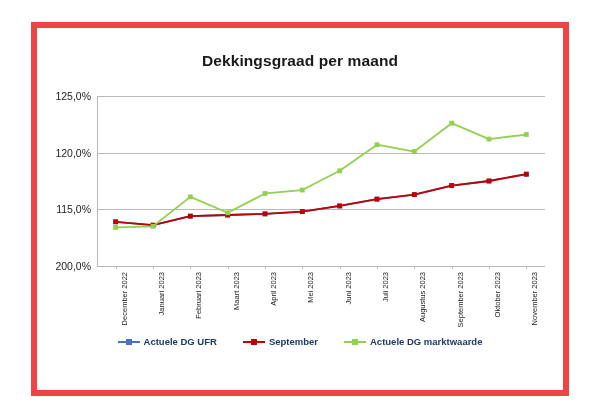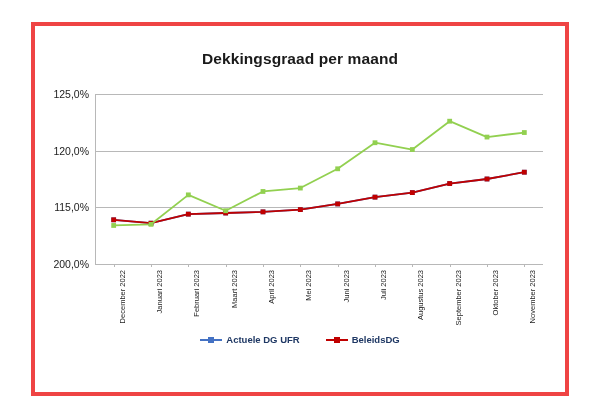--- a/index.html
+++ b/index.html
@@ -12,21 +12,21 @@
     height: 418px;
     font-family: "Liberation Sans", sans-serif;
     overflow: hidden;
   }
   #chart-frame {
     position: absolute;
     left: 31px;
     top: 22px;
     width: 538px;
     height: 374px;
-    border: 4px solid #ef4444;
+    border: 6px solid #ef4444;
     box-sizing: border-box;
     background: #ffffff;
   }
   #chart-title {
     position: absolute;
     left: 0;
     top: 24px;
     width: 100%;
     text-align: center;
     font-size: 15.5px;
@@ -256,17 +256,24 @@
         <span class="lline" style="background:#4472c4"></span>
         <span class="lmark" style="background:#4472c4"></span>
       </span>
       <span class="legend-label">Actuele DG UFR</span>
     </div>
     <div class="legend-item">
       <span class="legend-swatch">
         <span class="lline" style="background:#c00000"></span>
         <span class="lmark" style="background:#c00000"></span>
       </span>
-      <span class="legend-label">BeleidsDG</span>
+      <span class="legend-label">September</span>
+    </div>
+    <div class="legend-item">
+      <span class="legend-swatch">
+        <span class="lline" style="background:#92d050"></span>
+        <span class="lmark" style="background:#92d050"></span>
+      </span>
+      <span class="legend-label">Actuele DG marktwaarde</span>
     </div>
   </div>
 
 </div>
 
 </body></html>

